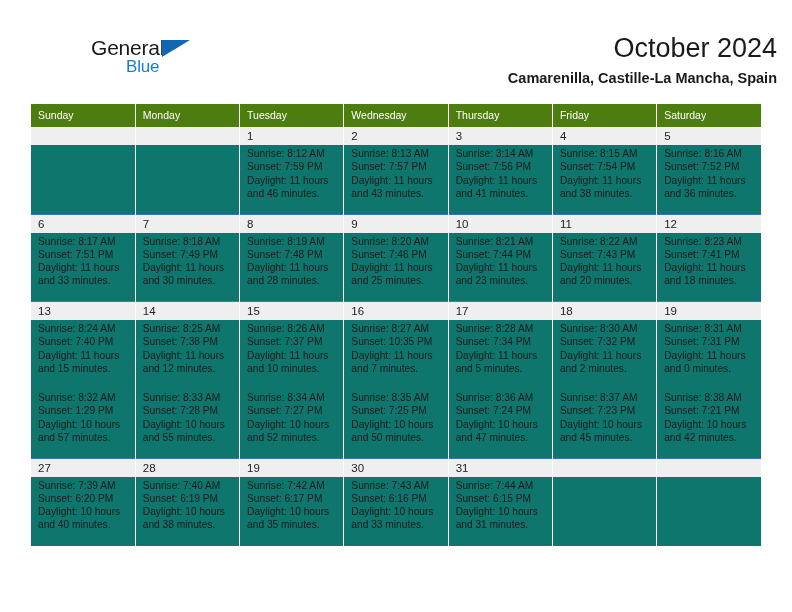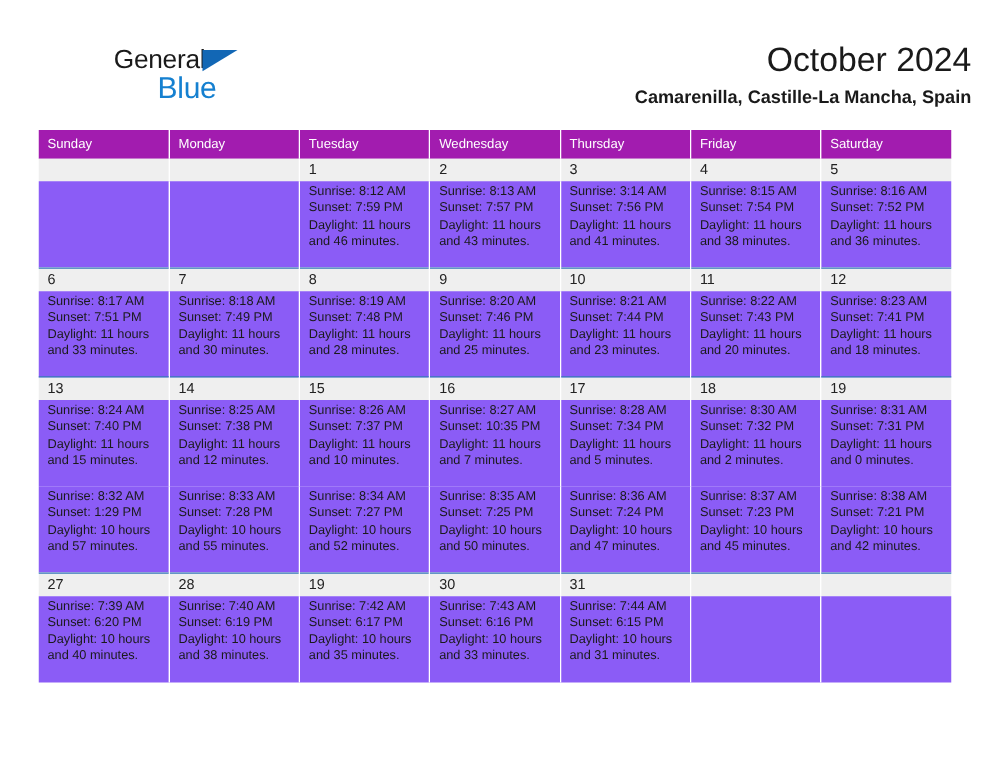--- a/index.html
+++ b/index.html
@@ -54,21 +54,21 @@
     top: 4px;
     width: 0;
     height: 0;
     border-left: 28px solid #1267b5;
     border-bottom: 17px solid transparent;
   }
   .logo-blue {
     position: absolute;
     left: 35px;
     top: 21px;
-    font-size: 24px;
+    font-size: 17px;
     letter-spacing: -0.2px;
     color: #1580d0;
     font-family: "Liberation Sans", sans-serif;
   }
 
   .title-block {
     position: absolute;
     right: 36px;
     top: 32px;
     text-align: right;
@@ -95,21 +95,21 @@
     left: 31px;
     top: 104px;
     width: 730px;
     border-collapse: collapse;
     table-layout: fixed;
   }
 
   .calendar col { width: 104.28px; }
 
   .dow-row th {
-    background: #a21caf;
+    background: #4d7c0f;
     color: #ffffff;
     font-size: 10.5px;
     font-weight: normal;
     text-align: left;
     padding: 5px 0 6px 7px;
     border-right: 1px solid #ffffff;
     height: 16px;
     box-sizing: border-box;
   }
   .dow-row th:last-child { border-right: none; }
@@ -125,21 +125,21 @@
     border-top: 1px solid #3479b8;
     height: 17px;
     box-sizing: border-box;
     vertical-align: top;
   }
   .num-row td:last-child { border-right: none; }
   .num-row.first-week td { border-top: none; }
 
   
   .info-row td {
-    background: #8b5cf6;
+    background: #0f766e;
     color: #1a1a1a;
     font-size: 10.2px;
     line-height: 13.3px;
     text-align: left;
     padding: 2px 5px 8px 7px;
     border-right: 1px solid #ffffff;
     height: 69px;
     box-sizing: border-box;
     vertical-align: top;
   }

